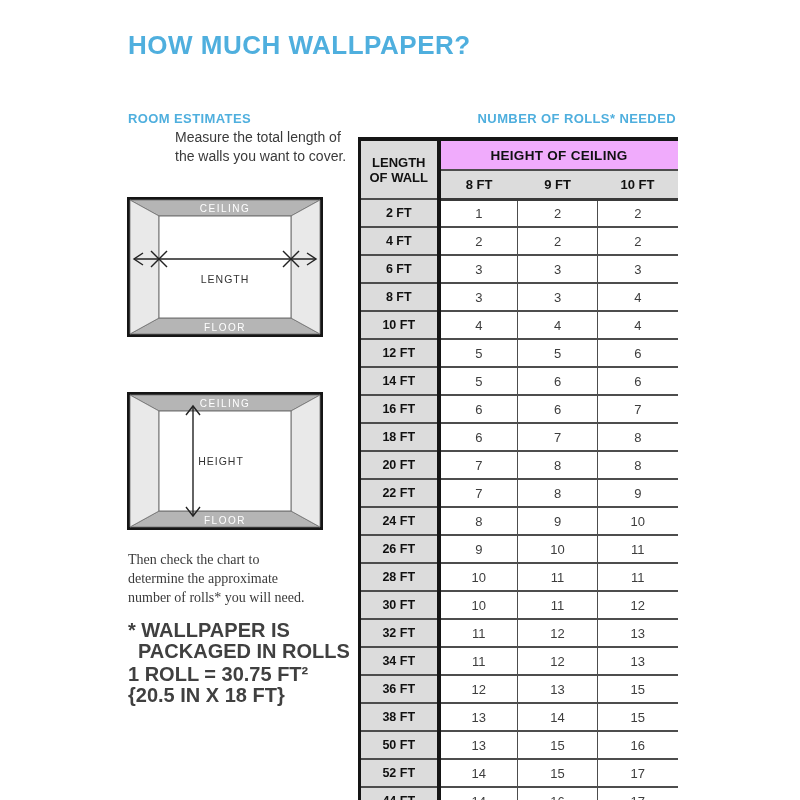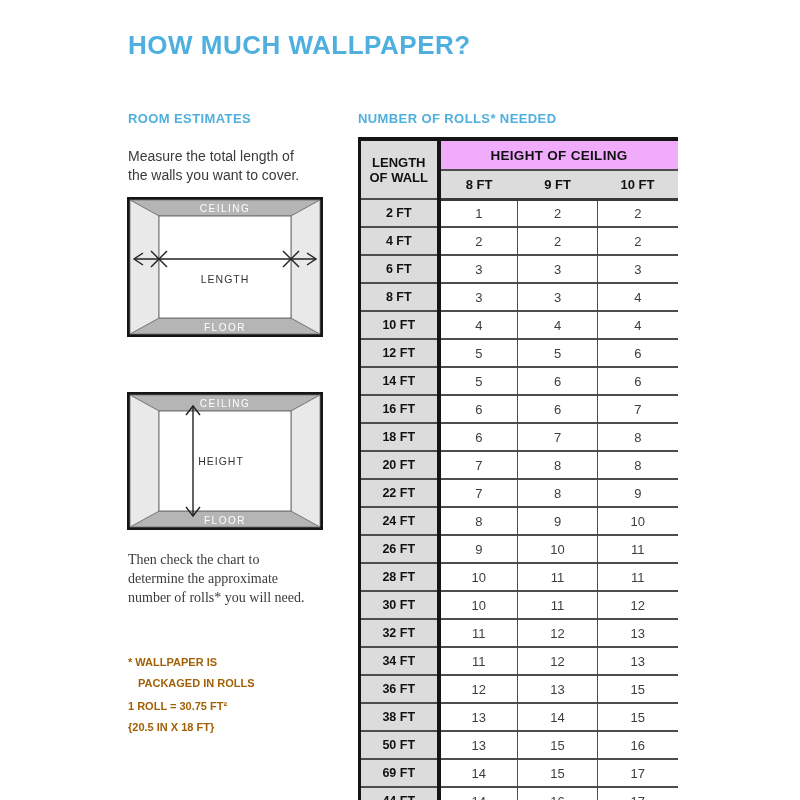--- a/index.html
+++ b/index.html
@@ -22,47 +22,46 @@
   }
   .section-heading {
     position: absolute;
     top: 111px;
     font-size: 13px;
     font-weight: 700;
     letter-spacing: 0.4px;
     color: #4fafde;
   }
   .heading-left { left: 128px; }
-  .heading-table { left: 358px; width: 318px; text-align: left; }
+  .heading-table { left: 358px; width: 318px; text-align: right; }
 
   .step-text {
     position: absolute;
     left: 128px;
     width: 215px;
     font-size: 14px;
     line-height: 19px;
     color: #3a3a3a;
     white-space: pre-line;
   }
-  .step-length { top: 147px; }
+  .step-length { top: 128px; margin-left: 47px; }
   .step-height { top: 347px; }
   .step-chart  { top: 550px; font-family: Liberation Serif, serif; }
 
   .diagram { position: absolute; left: 127px; }
   .diagram-length { top: 197px; }
   .diagram-height { top: 392px; }
 
   .bold-note {
     position: absolute;
     left: 128px;
-    font-size: 11px;
+    font-size: 20px;
     font-weight: 700;
     line-height: 21px;
-    color: #a16207;
-    margin-top: 32px;
+    color: #404040;
   }
   .note-block { top: 620px; }
   .note-indent { padding-left: 10px; }
   .roll-block { top: 664px; }
 
   .table-wrap { position: absolute; left: 358px; top: 137px; }
   table.rolls {
     border-collapse: collapse;
     table-layout: fixed;
     width: 318px;
@@ -324,21 +323,21 @@
             <td class="cell-value">14</td>
             <td class="cell-value">15</td>
           </tr>
           <tr>
             <th class="row-label">50 FT</th>
             <td class="cell-value">13</td>
             <td class="cell-value">15</td>
             <td class="cell-value">16</td>
           </tr>
           <tr>
-            <th class="row-label">69 FT</th>
+            <th class="row-label">52 FT</th>
             <td class="cell-value">14</td>
             <td class="cell-value">15</td>
             <td class="cell-value">17</td>
           </tr>
           <tr>
             <th class="row-label">44 FT</th>
             <td class="cell-value">14</td>
             <td class="cell-value">16</td>
             <td class="cell-value">17</td>
           </tr>

